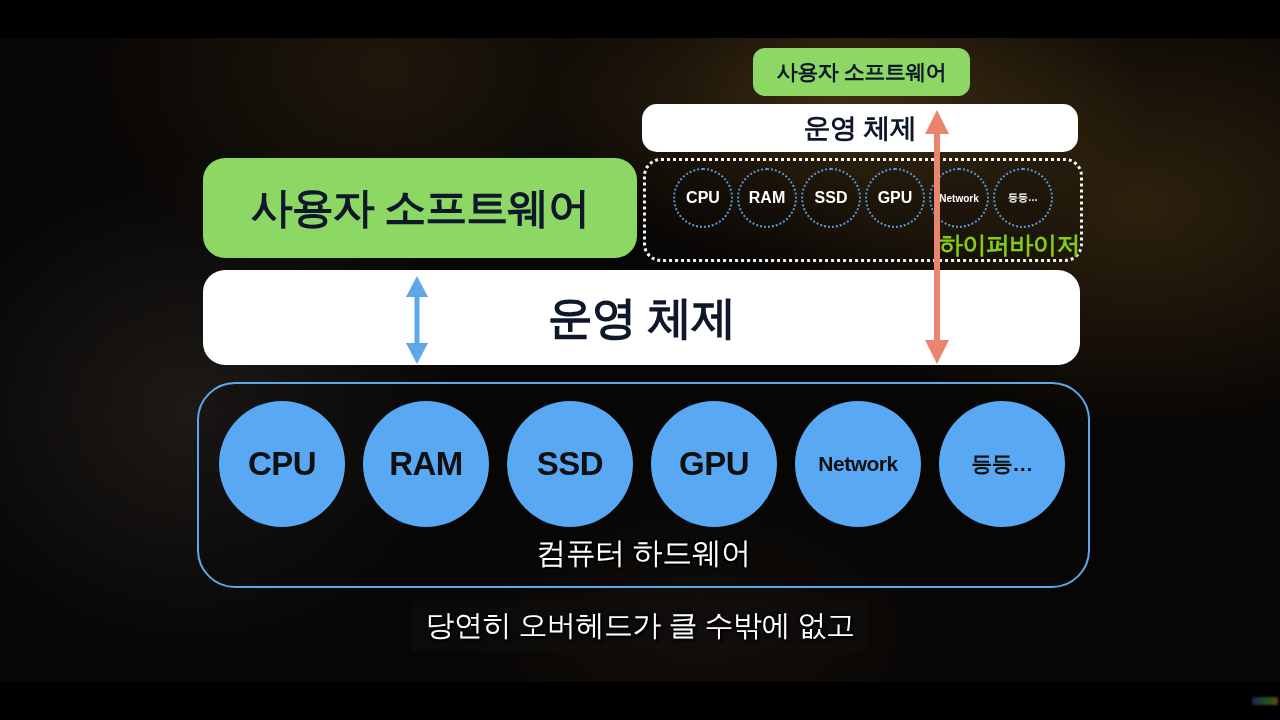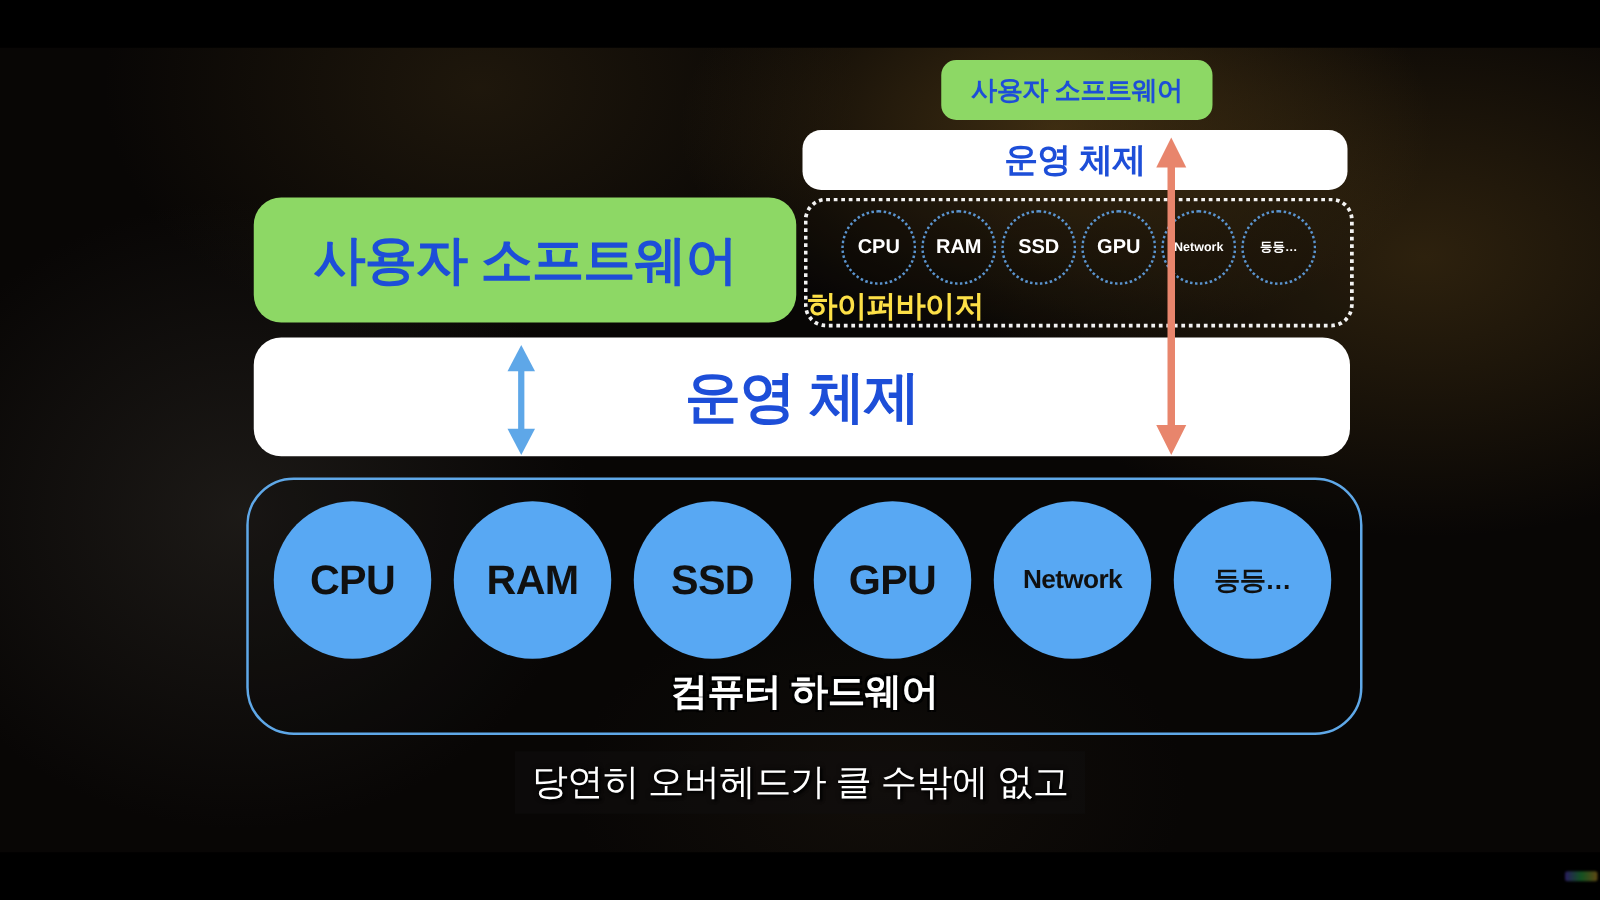--- a/index.html
+++ b/index.html
@@ -16,57 +16,57 @@
       radial-gradient(430px 300px at 30% 5%,  rgba(58,44,20,0.45), transparent 70%),
       radial-gradient(400px 360px at 15% 58%, rgba(66,62,56,0.35), transparent 70%),
       radial-gradient(340px 220px at 55% 92%, rgba(42,33,20,0.30), transparent 72%),
       #080605;
   }
   .bar{position:absolute;left:0;width:1280px;background:#000;}
   .bar.top{top:0;height:38px;}
   .bar.bottom{top:682px;height:38px;}
 
   .abs{position:absolute;box-sizing:border-box;}
-  .cbox{display:flex;align-items:center;justify-content:center;font-weight:bold;color:#1d4ed8;}
+  .cbox{display:flex;align-items:center;justify-content:center;font-weight:bold;color:#0f172a;}
 
   .badge-green{background:#8dd865;}
   .badge-green.small{left:753px;top:48px;width:217px;height:48px;border-radius:12px;font-size:21px;letter-spacing:-0.5px;}
   .badge-green.large{left:203px;top:158px;width:434px;height:100px;border-radius:22px;font-size:42px;letter-spacing:-1px;}
 
   .box-white{background:#fff;}
   .box-white.small-os{left:642px;top:104px;width:436px;height:48px;border-radius:15px;font-size:27px;letter-spacing:-0.5px;}
   .box-white.main-os{left:203px;top:270px;width:877px;height:95px;border-radius:22px;font-size:45px;letter-spacing:-1px;}
 
   .hypervisor{
     left:643px;top:158px;width:440px;height:104px;border-radius:18px;
     border:3px dotted rgba(255,255,255,0.95);background:rgba(8,8,8,0.15);
   }
   .hv-row{display:flex;justify-content:center;gap:4px;margin-top:7px;}
   .hv-circle{
     width:60px;height:60px;border-radius:50%;border:2px dotted #5b94ce;flex:0 0 auto;
     display:flex;align-items:center;justify-content:center;
     color:#fff;font-weight:bold;font-size:16px;background:rgba(0,0,0,0.12);box-sizing:border-box;
   }
   .hv-circle.sm{font-size:10px;}
-  .hv-label{margin-top:1px;text-align:left;color:#fde047;font-weight:bold;font-size:24px;letter-spacing:-0.5px;}
+  .hv-label{margin-top:1px;text-align:right;color:#84cc16;font-weight:bold;font-size:24px;letter-spacing:-0.5px;}
 
   .hw-box{
     left:197px;top:382px;width:893px;height:206px;border-radius:38px;
     border:2px solid #5fa8e8;background:rgba(8,8,10,0.22);
   }
   .hw-row{display:flex;gap:18px;padding:17px 0 0 20px;}
   .hw-circle{
     width:126px;height:126px;border-radius:50%;background:#58a8f3;flex:0 0 auto;
     display:flex;align-items:center;justify-content:center;
     font-weight:bold;font-size:33px;color:#101010;letter-spacing:-0.5px;
   }
   .hw-circle.sm{font-size:21px;}
   .hw-label{
     position:absolute;left:0;top:149px;width:100%;text-align:center;
-    color:#fff;font-weight:bold;font-size:30px;letter-spacing:-0.5px;
+    color:#fff;font-weight:normal;font-size:30px;letter-spacing:-0.5px;
     text-shadow:2px 2px 0 rgba(0,0,0,0.85),-2px 2px 0 rgba(0,0,0,0.85),2px -2px 0 rgba(0,0,0,0.85),-2px -2px 0 rgba(0,0,0,0.85);
   }
 
   .arrows{position:absolute;left:0;top:0;pointer-events:none;}
 
   .subtitle-wrap{position:absolute;left:0;top:601px;width:1280px;text-align:center;}
   .subtitle-band{
     display:inline-block;background:rgba(16,14,14,0.55);color:#fff;
     font-weight:normal;font-size:29px;padding:5px 13px;letter-spacing:-0.5px;
     text-shadow:0 0 4px rgba(0,0,0,0.9),2px 2px 2px rgba(0,0,0,0.9);

